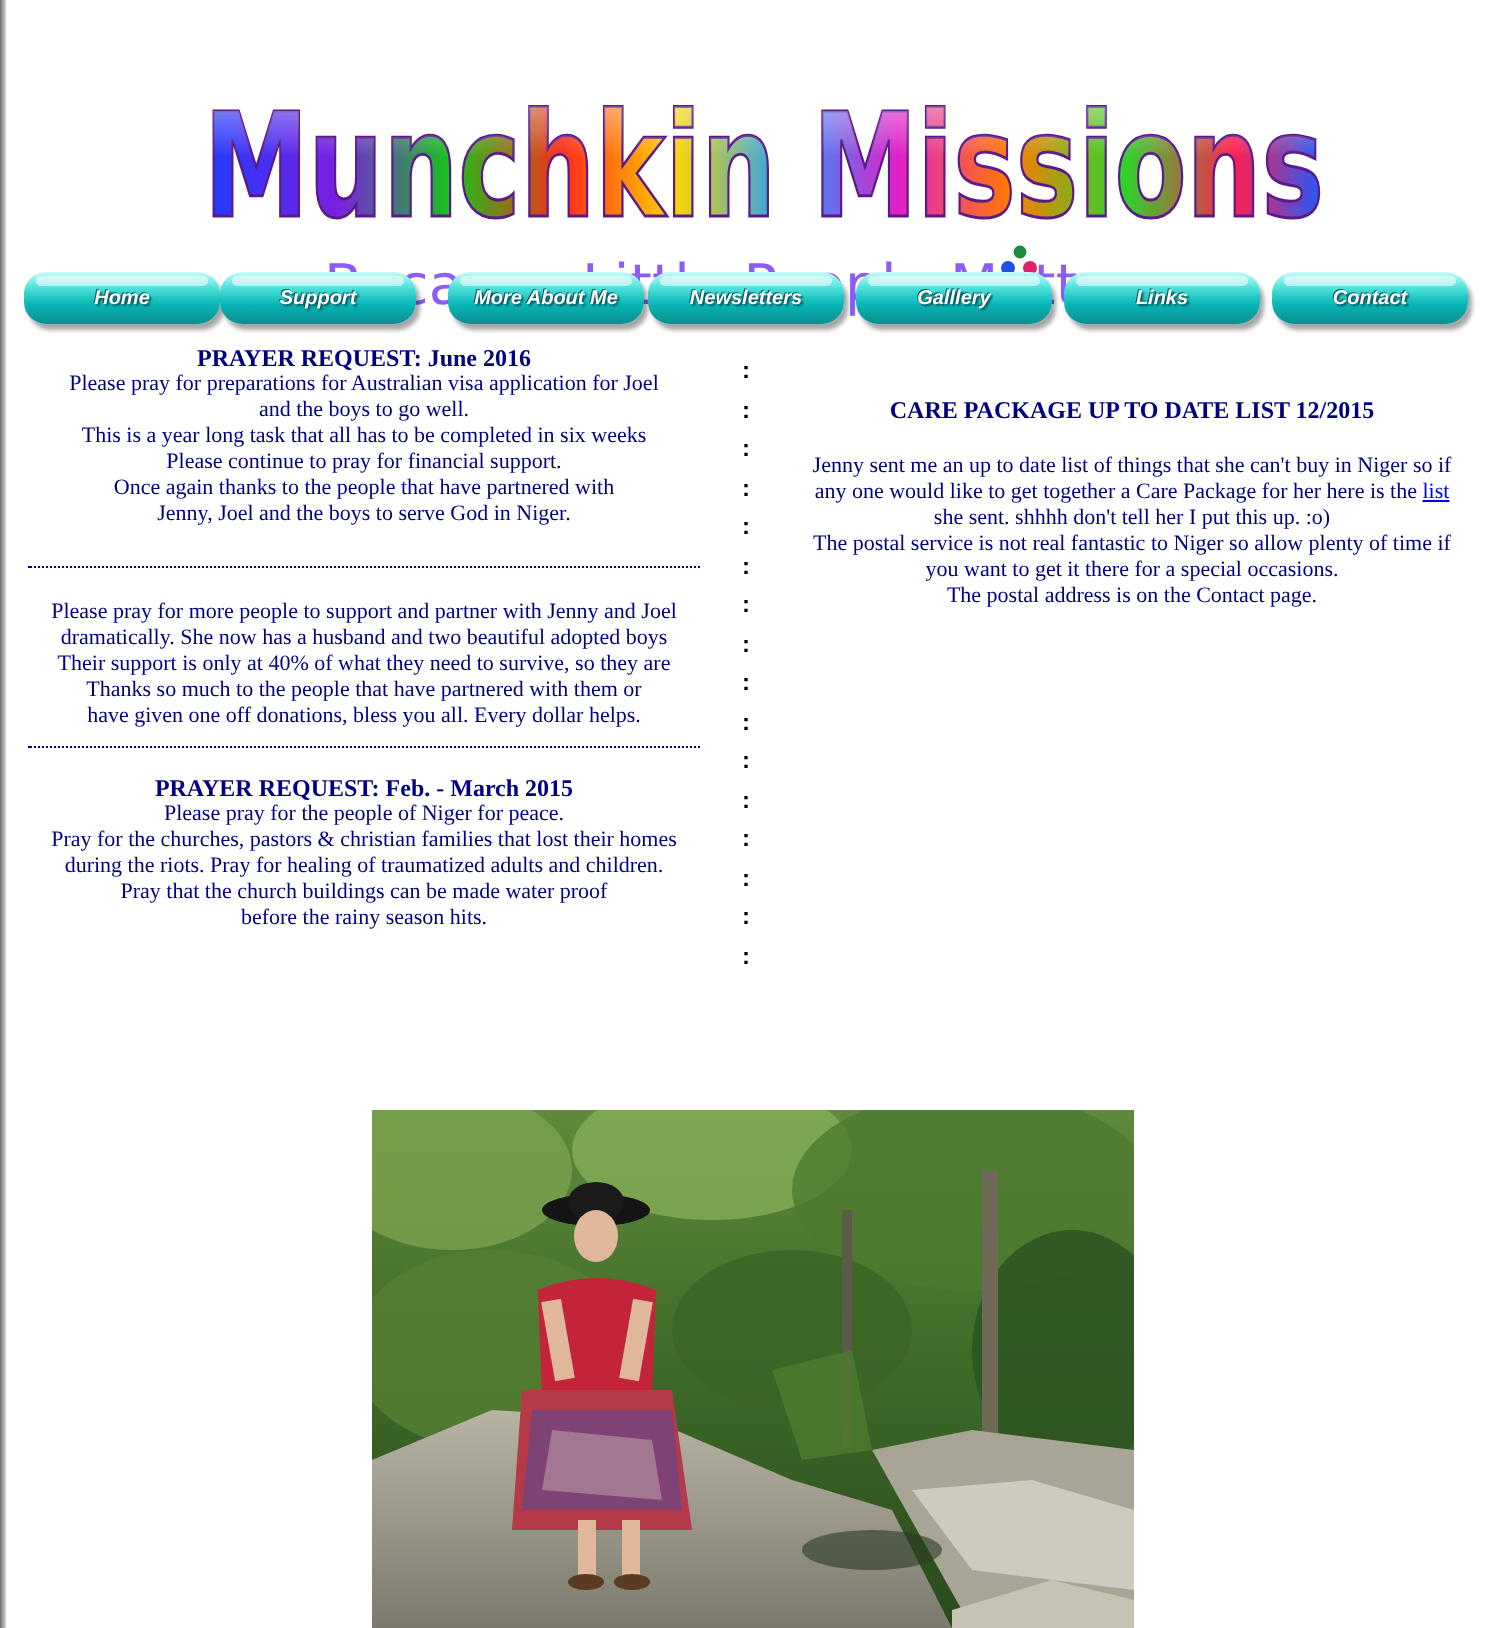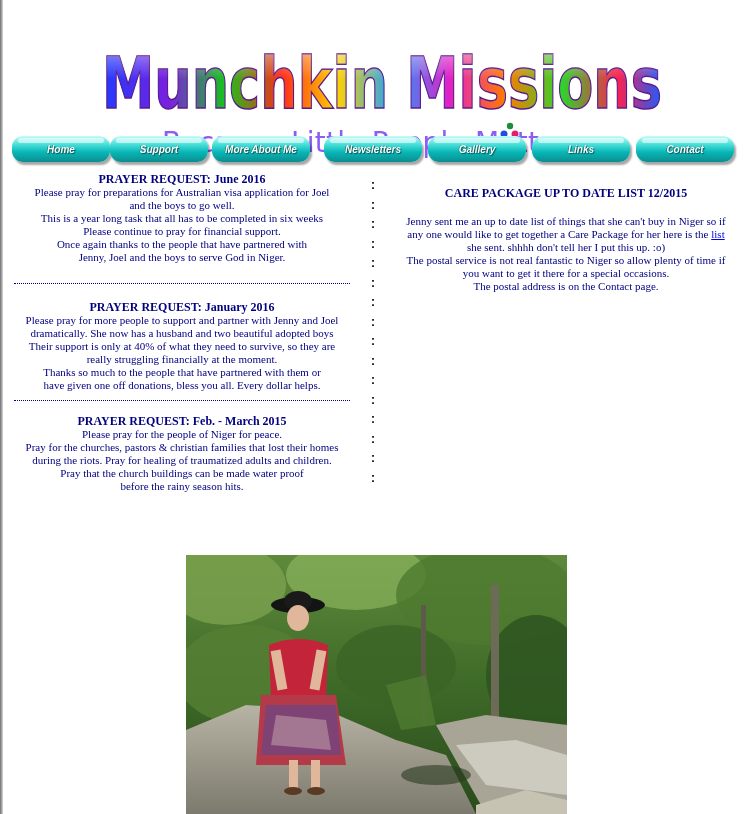--- a/index.html
+++ b/index.html
@@ -61,21 +61,21 @@
   .colon-col {
     position: absolute; left: 371px; top: 176px; width: 8px;
     display: flex; flex-direction: column;
   }
   .colon-col span {
     font-family: "Liberation Sans", sans-serif; font-weight: bold; font-size: 12px;
     height: 19.5px; line-height: 19.5px; color: #000;
   }
 
   .col-right {
-    position: absolute; left: 394px; top: 186px; width: 344px;
+    position: absolute; left: 394px; top: 198px; width: 344px;
     text-align: center; font-size: 11px; line-height: 13px;
   }
   .col-right .section-body { margin-top: 15px; }
   .col-right a { color: #0000ee; text-decoration: underline; }
 
   
   .photo {
     position: absolute; left: 186px; top: 555px; width: 381px; height: 259px; overflow: hidden;
     background: #3f5a2a;
   }
@@ -125,21 +125,21 @@
   </div>
 </div>
 
 <nav class="nav">
   <div class="nav-btn" style="left:0px">
       <span>Home</span>
     </div>
   <div class="nav-btn" style="left:98px">
       <span>Support</span>
     </div>
-  <div class="nav-btn" style="left:200px">
+  <div class="nav-btn" style="left:212px">
       <span>More About Me</span>
     </div>
   <div class="nav-btn" style="left:312px">
       <span>Newsletters</span>
     </div>
   <div class="nav-btn" style="left:416px">
       <span>Galllery</span>
     </div>
   <div class="nav-btn" style="left:520px">
       <span>Links</span>
@@ -156,26 +156,24 @@
       <div>Please pray for preparations for Australian visa application for Joel</div>
       <div>and the boys to go well.</div>
       <div>This is a year long task that all has to be completed in six weeks</div>
       <div>Please continue to pray for financial support.</div>
       <div>Once again thanks to the people that have partnered with</div>
       <div>Jenny, Joel and the boys to serve God in Niger.</div>
     </div>
   </div>
   <hr class="divider" style="margin-top:19px; margin-bottom:16px;">
   <div class="section section-2">
-    <p class="section-title">PRAYER REQUEST: January 2016</p>
     <div class="section-body">
       <div>Please pray for more people to support and partner with Jenny and Joel</div>
       <div>dramatically. She now has a husband and two beautiful adopted boys</div>
       <div>Their support is only at 40% of what they need to survive, so they are</div>
-      <div>really struggling financially at the moment.</div>
       <div>Thanks so much to the people that have partnered with them or</div>
       <div>have given one off donations, bless you all. Every dollar helps.</div>
     </div>
   </div>
   <hr class="divider" style="margin-top:8px; margin-bottom:13px;">
   <div class="section section-3">
     <p class="section-title">PRAYER REQUEST: Feb. - March 2015</p>
     <div class="section-body">
       <div>Please pray for the people of Niger for peace.</div>
       <div>Pray for the churches, pastors &amp; christian families that lost their homes</div>

